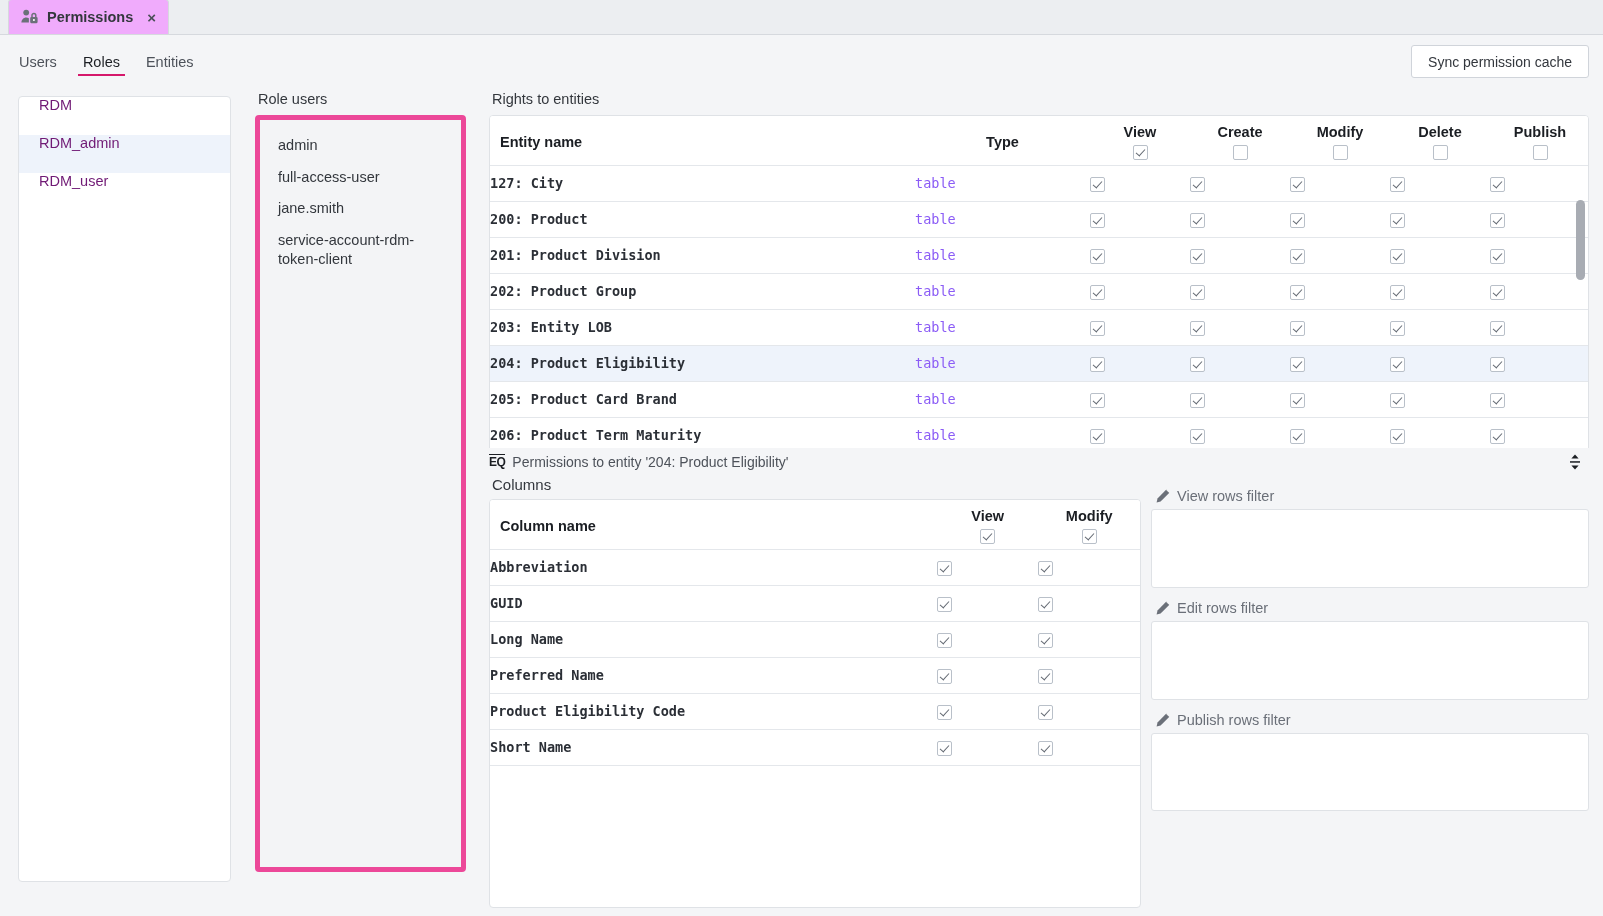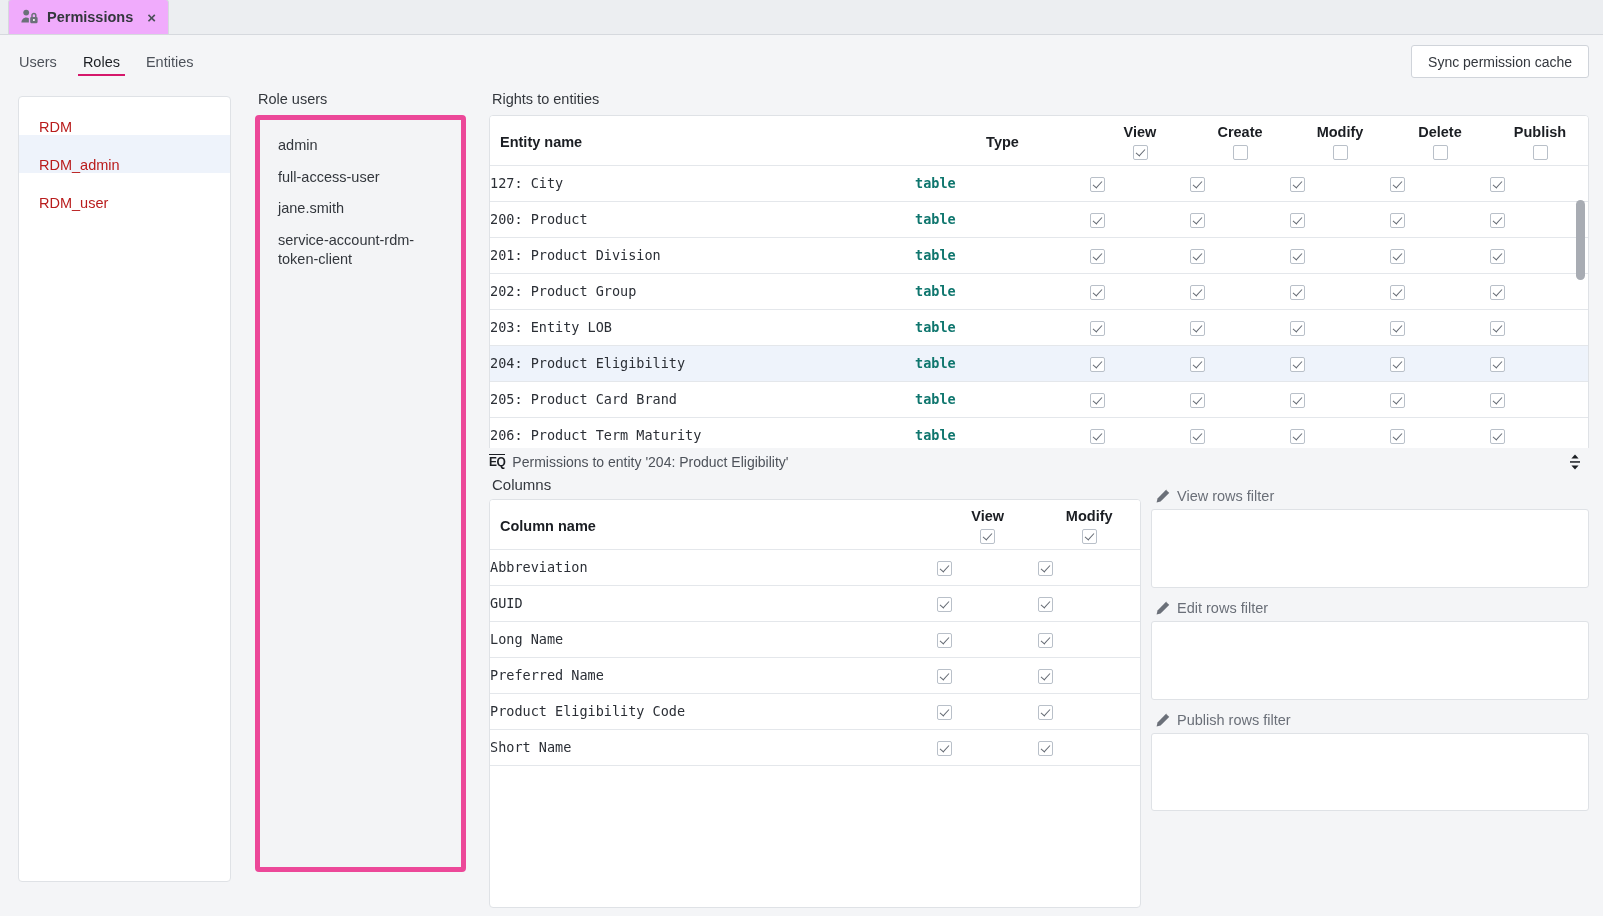--- a/index.html
+++ b/index.html
@@ -93,24 +93,24 @@
     position: absolute;
     left: 18px; top: 8px;
     width: 213px; height: 786px;
     background: #ffffff;
     border: 1px solid #dfe2e6;
     border-radius: 4px;
     overflow: hidden;
   }
   .role-item {
     height: 38px;
-    display: flex; align-items: flex-end;
+    display: flex; align-items: flex-start;
     padding: 0 20px;
     font-size: 14.5px;
-    color: #b91c1c;
+    color: #701a75;
     cursor: pointer;
   }
   .role-item.selected { background: #eef3fb; }
 
   .roleusers-col {
     position: absolute;
     left: 255px; top: 0;
     width: 211px;
   }
   .panel-label {
@@ -190,27 +190,27 @@
     transform: rotate(42deg);
   }
 
   .grid tbody td { height: 36px; }
   .grid tbody tr.selected td { background: #eef3fb; }
   .cell-name {
     font-family: "DejaVu Sans Mono", "Liberation Mono", monospace;
     font-size: 13.5px;
     color: #2b2f36;
     padding-left: 17px;
+    font-weight: bold;
   }
   .cell-type {
     font-family: "DejaVu Sans Mono", "Liberation Mono", monospace;
     font-size: 13.5px;
-    color: #0f766e;
+    color: #8b5cf6;
     text-align: center;
-    font-weight: bold;
   }
   .cell-chk { text-align: center; }
 
   .vscroll {
     position: absolute;
     right: 3px; top: 84px;
     width: 9px; height: 80px;
     background: #a8acb3;
     border-radius: 5px;
     cursor: pointer;

